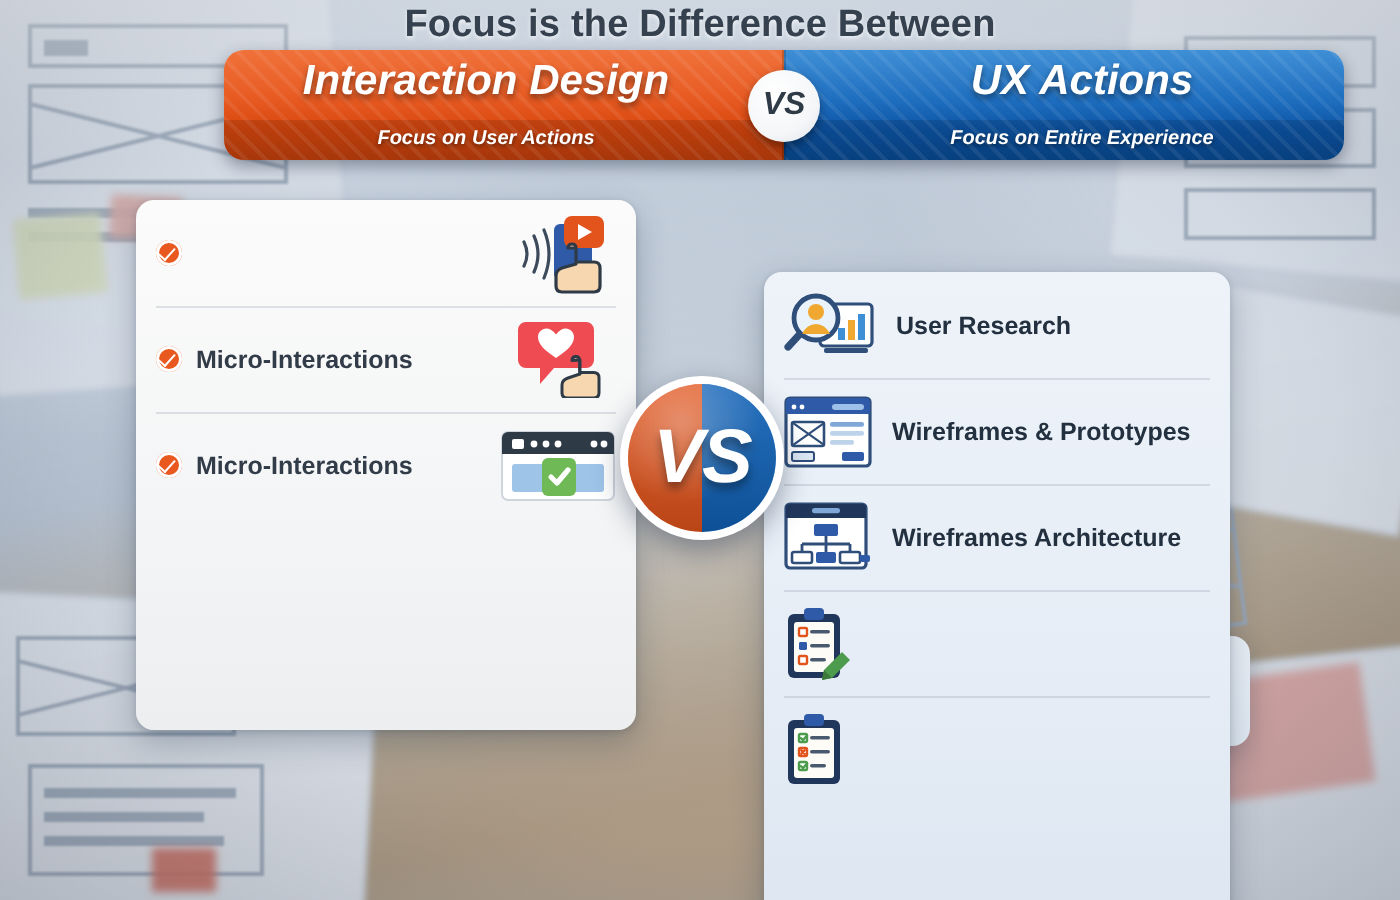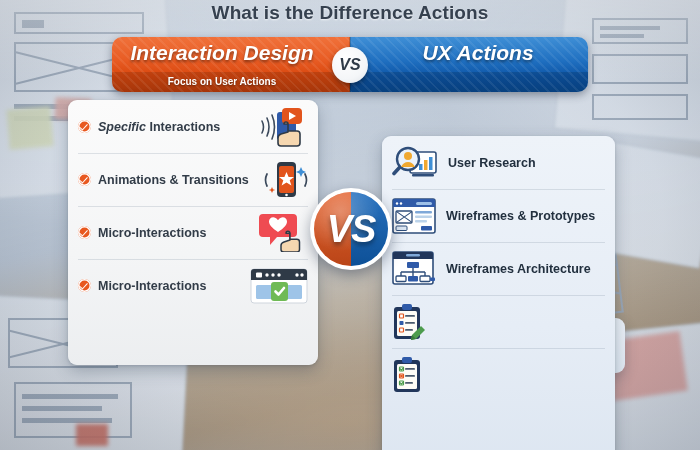--- a/index.html
+++ b/index.html
@@ -57,26 +57,25 @@
   .head-title {
     position:absolute; top:2px; left:0; width:100%;
     text-align:center;
     font-size:19px; font-weight:bold;
     color:#36414f;
     letter-spacing:.1px;
     text-shadow: 0 1px 2px rgba(255,255,255,.75);
   }
   .banner {
     position:absolute; top:25px; left:112px;
-    width:476px; height:55px;
+    width:560px; height:55px;
     border-radius:10px;
     box-shadow: 0 3px 8px rgba(30,40,60,.42);
     overflow:hidden;
     display:flex;
-    margin-top:12px;
   }
   .banner-half { position:relative; flex:1 1 50%; height:100%; }
   .banner-left {
     background:
       linear-gradient(180deg, #f0713a 0%, #e85c24 42%, #d9480f 70%, #c03f0c 100%);
   }
   .banner-right {
     background:
       linear-gradient(180deg, #3f8fd6 0%, #1f6fc0 44%, #0d55a6 72%, #094a92 100%);
   }
@@ -97,21 +96,21 @@
     font-size:21px; font-weight:bold; font-style:italic;
     color:#ffffff;
     text-shadow: 0 2px 3px rgba(0,0,0,.45);
     z-index:2;
   }
   .banner-left .b-main { padding-right:18px; }
   .banner-right .b-main { padding-left:18px; }
   .b-sub {
     position:absolute; bottom:5px; left:0; width:100%;
     text-align:center;
-    font-size:10px; font-weight:bold; 
+    font-size:10px; font-weight:bold; font-style:italic;
     color:#ffffff;
     text-shadow: 0 1px 2px rgba(0,0,0,.45);
     z-index:2;
   }
   .banner-left .b-sub { padding-right:18px; }
   .banner-right .b-sub { padding-left:18px; }
   .banner-sub-band{
     position:absolute; left:0; bottom:0; width:100%; height:20px;
     background: rgba(0,0,0,.13);
   }
@@ -268,71 +267,55 @@
   <div class="paper" style="left:540px; top:330px; width:190px; height:140px; transform:rotate(-6deg);"></div>
   <div class="sticky" style="left:608px; top:336px; width:76px; height:60px; background:#e39c92; transform:rotate(-8deg);"></div>
   <div class="wf-box wf-x" style="left:500px; top:250px; width:120px; height:70px; transform:rotate(-7deg);"></div>
   <div class="paper" style="left:600px; top:150px; width:110px; height:110px; transform:rotate(10deg);"></div>
 
   <div class="sticky" style="left:180px; top:372px; width:340px; height:80px; background:#b9capped; opacity:0;"></div>
 
   <div class="bg-bluewash"></div>
   <div class="bg-vignette"></div>
 
-  <div class="head-title">What is the Difference Actions</div>
+  <div class="head-title">Focus is the Difference Between</div>
 
   <div class="banner">
     <div class="banner-half banner-left">
       <div class="banner-sub-band"></div>
       <div class="b-main">Interaction Design</div>
       <div class="b-sub">Focus on User Actions</div>
     </div>
     <div class="banner-half banner-right">
       <div class="banner-sub-band"></div>
       <div class="b-main">UX Actions</div>
+      <div class="b-sub">Focus on Entire Experience</div>
     </div>
     <div class="banner-seam"></div>
     <div class="banner-vs">VS</div>
   </div>
 
   <div class="card card-right-back"></div>
 
   <div class="card card-left">
 
     <div class="row">
       <span class="check"></span>
-      <span class="row-label"><span class="italic-word">Specific</span><span> Interactions</span></span>
       <span class="spacer"></span>
       <span class="ic ic-left ic-play">
         <svg viewBox="0 0 48 40" width="48" height="40">
           <path d="M2 14 q3 6 0 12 M7 11 q4 9 0 18 M12 8 q5 12 0 24" stroke="#3c4a5c" stroke-width="1.6" fill="none" stroke-linecap="round"></path>
           <rect x="17" y="5" width="19" height="28" rx="3" fill="#2f5aa8"></rect>
           <rect x="22" y="1" width="20" height="16" rx="4" fill="#e2541c"></rect>
           <polygon points="29,5 29,13 36,9" fill="#ffffff"></polygon>
           <path d="M28 17 l0 8 l-7 2 q-3 1 -3 4 l0 5 q0 3 3 3 l16 0 q3 0 3-3 l0-9 q0-3 -3-3 l-9 0 l0-7 q0-2 -2-2 q-2 0 -2 2 z" fill="#f6d7b0" stroke="#2f3a47" stroke-width="1.6" stroke-linejoin="round"></path>
         </svg>
       </span>
     </div>
 
-    <div class="row">
-      <span class="check"></span>
-      <span class="row-label">Animations &amp; Transitions</span>
-      <span class="spacer"></span>
-      <span class="ic ic-left ic-phone">
-        <svg viewBox="0 0 44 40" width="44" height="40">
-          <path d="M3 14 q-3 6 0 12 M41 14 q3 6 0 12" stroke="#3c4a5c" stroke-width="1.7" fill="none" stroke-linecap="round"></path>
-          <rect x="13" y="2" width="19" height="35" rx="4" fill="#2f3a47"></rect>
-          <rect x="15" y="6" width="15" height="27" rx="2" fill="#e2541c"></rect>
-          <polygon points="22.5,12 24.6,17 30,17 25.7,20.3 27.4,25.6 22.5,22.4 17.6,25.6 19.3,20.3 15,17 20.4,17" fill="#ffffff"></polygon>
-          <circle cx="22.5" cy="35" r="1.3" fill="#ffffff"></circle>
-          <polygon points="37,7 38.6,10.4 42,12 38.6,13.6 37,17 35.4,13.6 32,12 35.4,10.4" fill="#3f8fd6"></polygon>
-          <polygon points="8,27 9,29.2 11.2,30 9,30.8 8,33 7,30.8 4.8,30 7,29.2" fill="#e2541c"></polygon>
-        </svg>
-      </span>
-    </div>
 
 
     <div class="row">
       <span class="check"></span>
       <span class="row-label">Micro-Interactions</span>
       <span class="spacer"></span>
       <span class="ic ic-left ic-heart">
         <svg viewBox="0 0 52 38" width="52" height="38">
           <path d="M3 4 a4 4 0 0 1 4-4 h30 a4 4 0 0 1 4 4 v15 a4 4 0 0 1 -4 4 h-16 l-7 8 l0 -8 h-7 a4 4 0 0 1 -4 -4 z" fill="#ef4b52"></path>
           <path d="M22 18 c-6-4 -9-7 -9-10.5 c0-2.4 1.9-4.2 4.2-4.2 c1.6 0 3.2 .9 4.8 2.9 c1.6-2 3.2-2.9 4.8-2.9 c2.3 0 4.2 1.8 4.2 4.2 c0 3.5 -3 6.5 -9 10.5 z" fill="#ffffff"></path>

